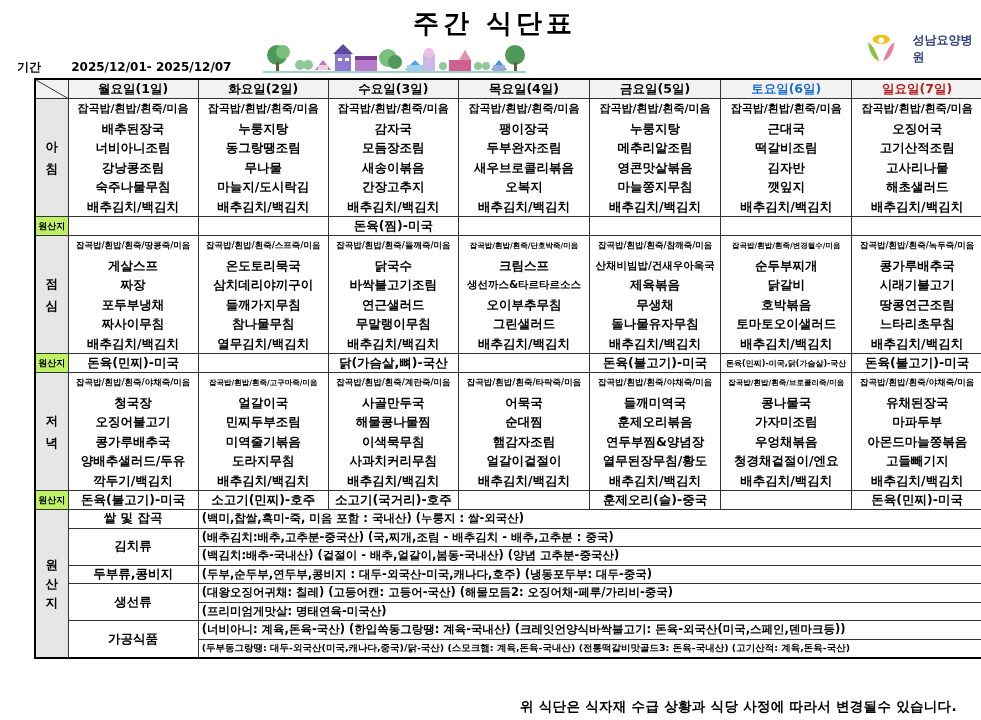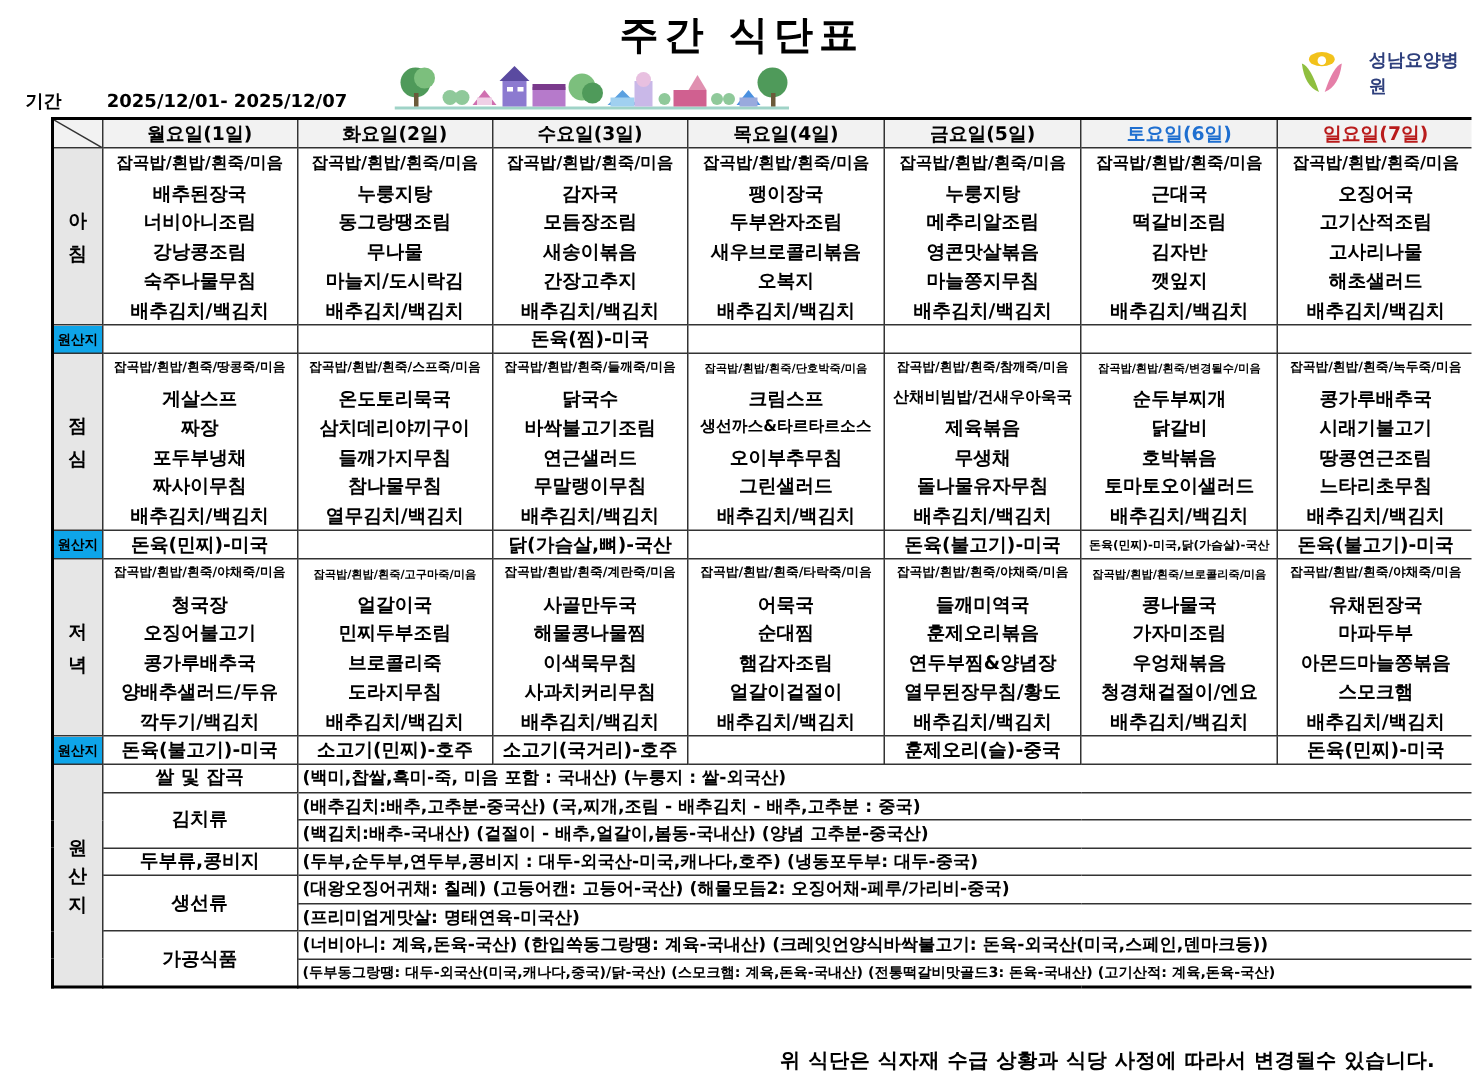--- a/index.html
+++ b/index.html
@@ -19,21 +19,21 @@
   td.corner { background:#f2f2f2 !important; position:relative; }
   td.corner svg { position:absolute; left:0; top:0; }
   .sat { color:#1f6fd0; }
   .sun { color:#b91c1c; }
   td.meal { background:#e6e6e6; font-size:12.5px; line-height:22px; }
   td.day { vertical-align:top; }
   .dline { height:19.5px; line-height:19.5px; font-size:12.5px; }
   .dline.first { font-size:11px; }
   .dline.first.sm { font-size:8.5px; }
   .dline.first.xs { font-size:7.5px; }
-  td.origlabel { background:#0ea5e9; font-size:9px; height:18px; }
+  td.origlabel { background:#bef264; font-size:9px; height:18px; }
   td.orig { font-size:12.5px; }
   td.orig.sm { font-size:8px; }
   td.oside { background:#e6e6e6; font-size:12.5px; line-height:19px; }
   td.ocat { font-size:12.5px; border-bottom:1px dotted #333 !important; }
   td.otext { text-align:left !important; padding-left:3px !important; font-size:11.5px; height:17.5px; border-bottom:1px dotted #333 !important; }
   td.otext.sm { font-size:9.5px; }
   .note { position:absolute; left:520px; top:698px; font-size:13.5px; font-weight:bold; letter-spacing:0.3px; }
 </style>
 </head>
 <body>
@@ -261,21 +261,21 @@
       <div class="dline">청국장</div>
       <div class="dline">오징어불고기</div>
       <div class="dline">콩가루배추국</div>
       <div class="dline">양배추샐러드/두유</div>
       <div class="dline">깍두기/백김치</div>
     </td>
     <td class="day">
       <div class="dline first xs">잡곡밥/흰밥/흰죽/고구마죽/미음</div>
       <div class="dline">얼갈이국</div>
       <div class="dline">민찌두부조림</div>
-      <div class="dline">브로콜리죽</div>
+      <div class="dline">미역줄기볶음</div>
       <div class="dline">도라지무침</div>
       <div class="dline">배추김치/백김치</div>
     </td>
     <td class="day">
       <div class="dline first sm">잡곡밥/흰밥/흰죽/계란죽/미음</div>
       <div class="dline">사골만두국</div>
       <div class="dline">해물콩나물찜</div>
       <div class="dline">이색묵무침</div>
       <div class="dline">사과치커리무침</div>
       <div class="dline">배추김치/백김치</div>
@@ -302,21 +302,21 @@
       <div class="dline">가자미조림</div>
       <div class="dline">우엉채볶음</div>
       <div class="dline">청경채겉절이/엔요</div>
       <div class="dline">배추김치/백김치</div>
     </td>
     <td class="day">
       <div class="dline first sm">잡곡밥/흰밥/흰죽/야채죽/미음</div>
       <div class="dline">유채된장국</div>
       <div class="dline">마파두부</div>
       <div class="dline">아몬드마늘쫑볶음</div>
-      <div class="dline">스모크햄</div>
+      <div class="dline">고들빼기지</div>
       <div class="dline">배추김치/백김치</div>
     </td>
   </tr>
   <tr>
     <td class="origlabel">원산지</td>
     <td class="orig">돈육(불고기)-미국</td>
     <td class="orig">소고기(민찌)-호주</td>
     <td class="orig">소고기(국거리)-호주</td>
     <td class="orig"></td>
     <td class="orig">훈제오리(슬)-중국</td>

